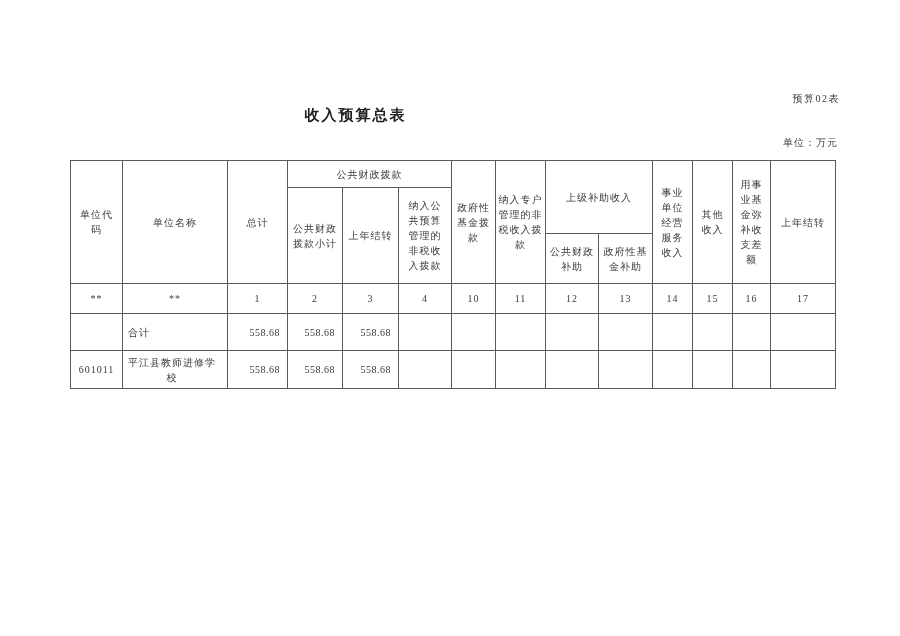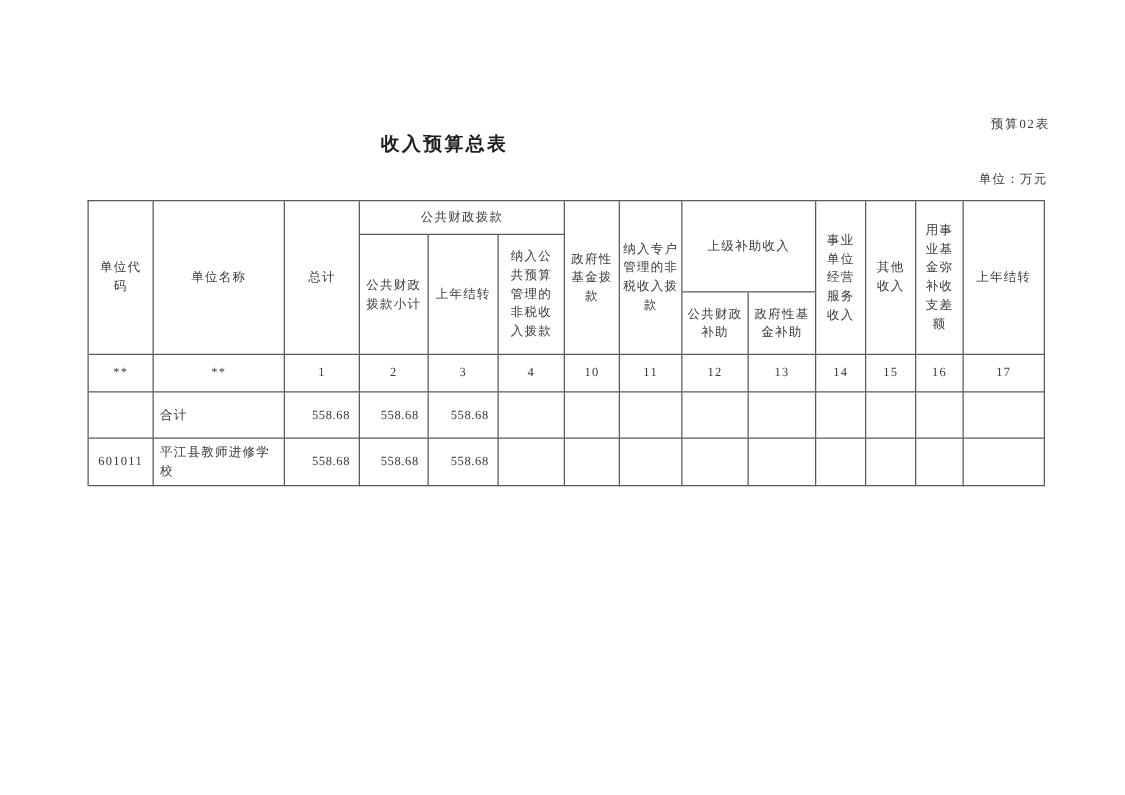--- a/index.html
+++ b/index.html
@@ -14,21 +14,21 @@
 
   .tbl { position:absolute; left:70px; top:160px;
          display:grid;
          grid-template-columns:52px 105px 60px 55px 56px 53px 44px 50px 53px 54px 40px 40px 38px 65px;
          grid-template-rows:27px 46px 50px 30px 37px 38px;
          border-top:1px solid var(--bd); border-left:1px solid var(--bd); }
   .c { border-right:1px solid var(--bd); border-bottom:1px solid var(--bd);
        box-sizing:border-box; display:flex; align-items:center; justify-content:center;
        text-align:center; padding:1px 2px; font-size:10px; line-height:15px;
        letter-spacing:1px; white-space:pre-line; overflow:hidden; }
-  .c.left { justify-content:flex-start; text-align:left; padding-left:5px; }
+  .c.left { justify-content:flex-start; text-align:center; padding-left:5px; }
   .c.num  { justify-content:flex-end; padding-right:7px; letter-spacing:0.5px; }
 </style>
 </head>
 <body>
 
 <div class="corner-label">预算02表</div>
 <div class="doc-title">收入预算总表</div>
 <div class="unit-note">单位：万元</div>
 
 <div class="tbl">

